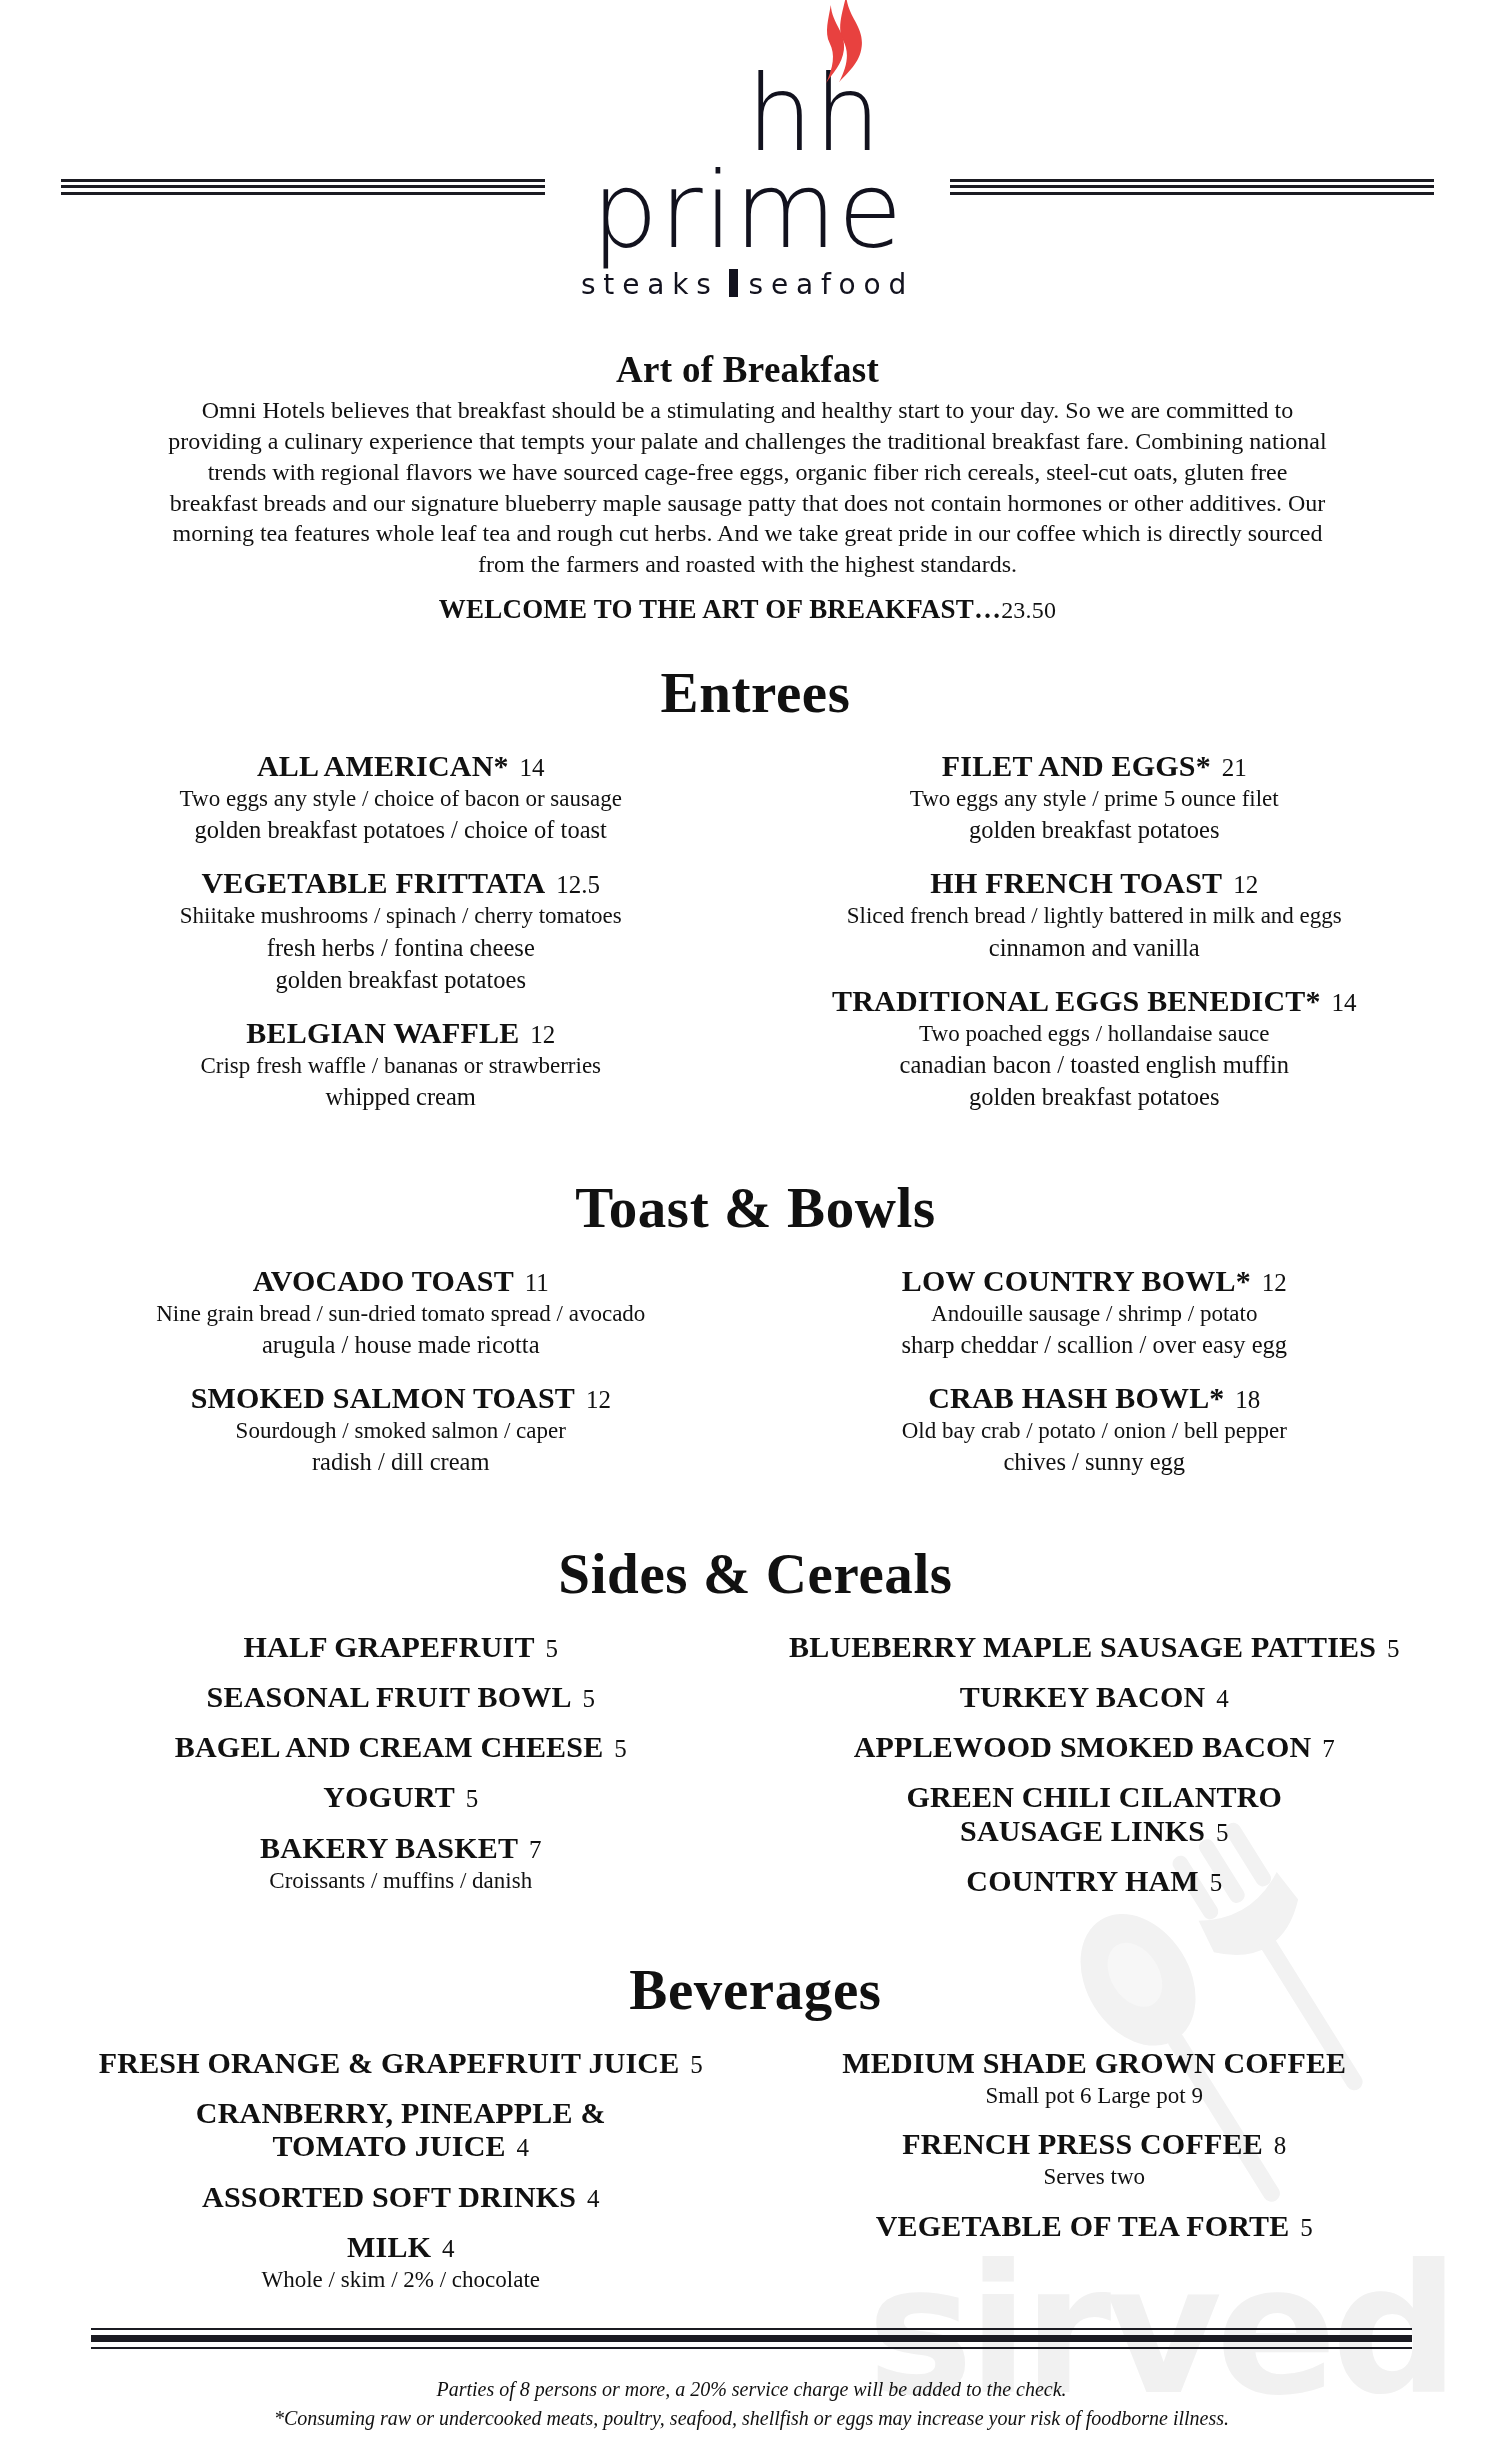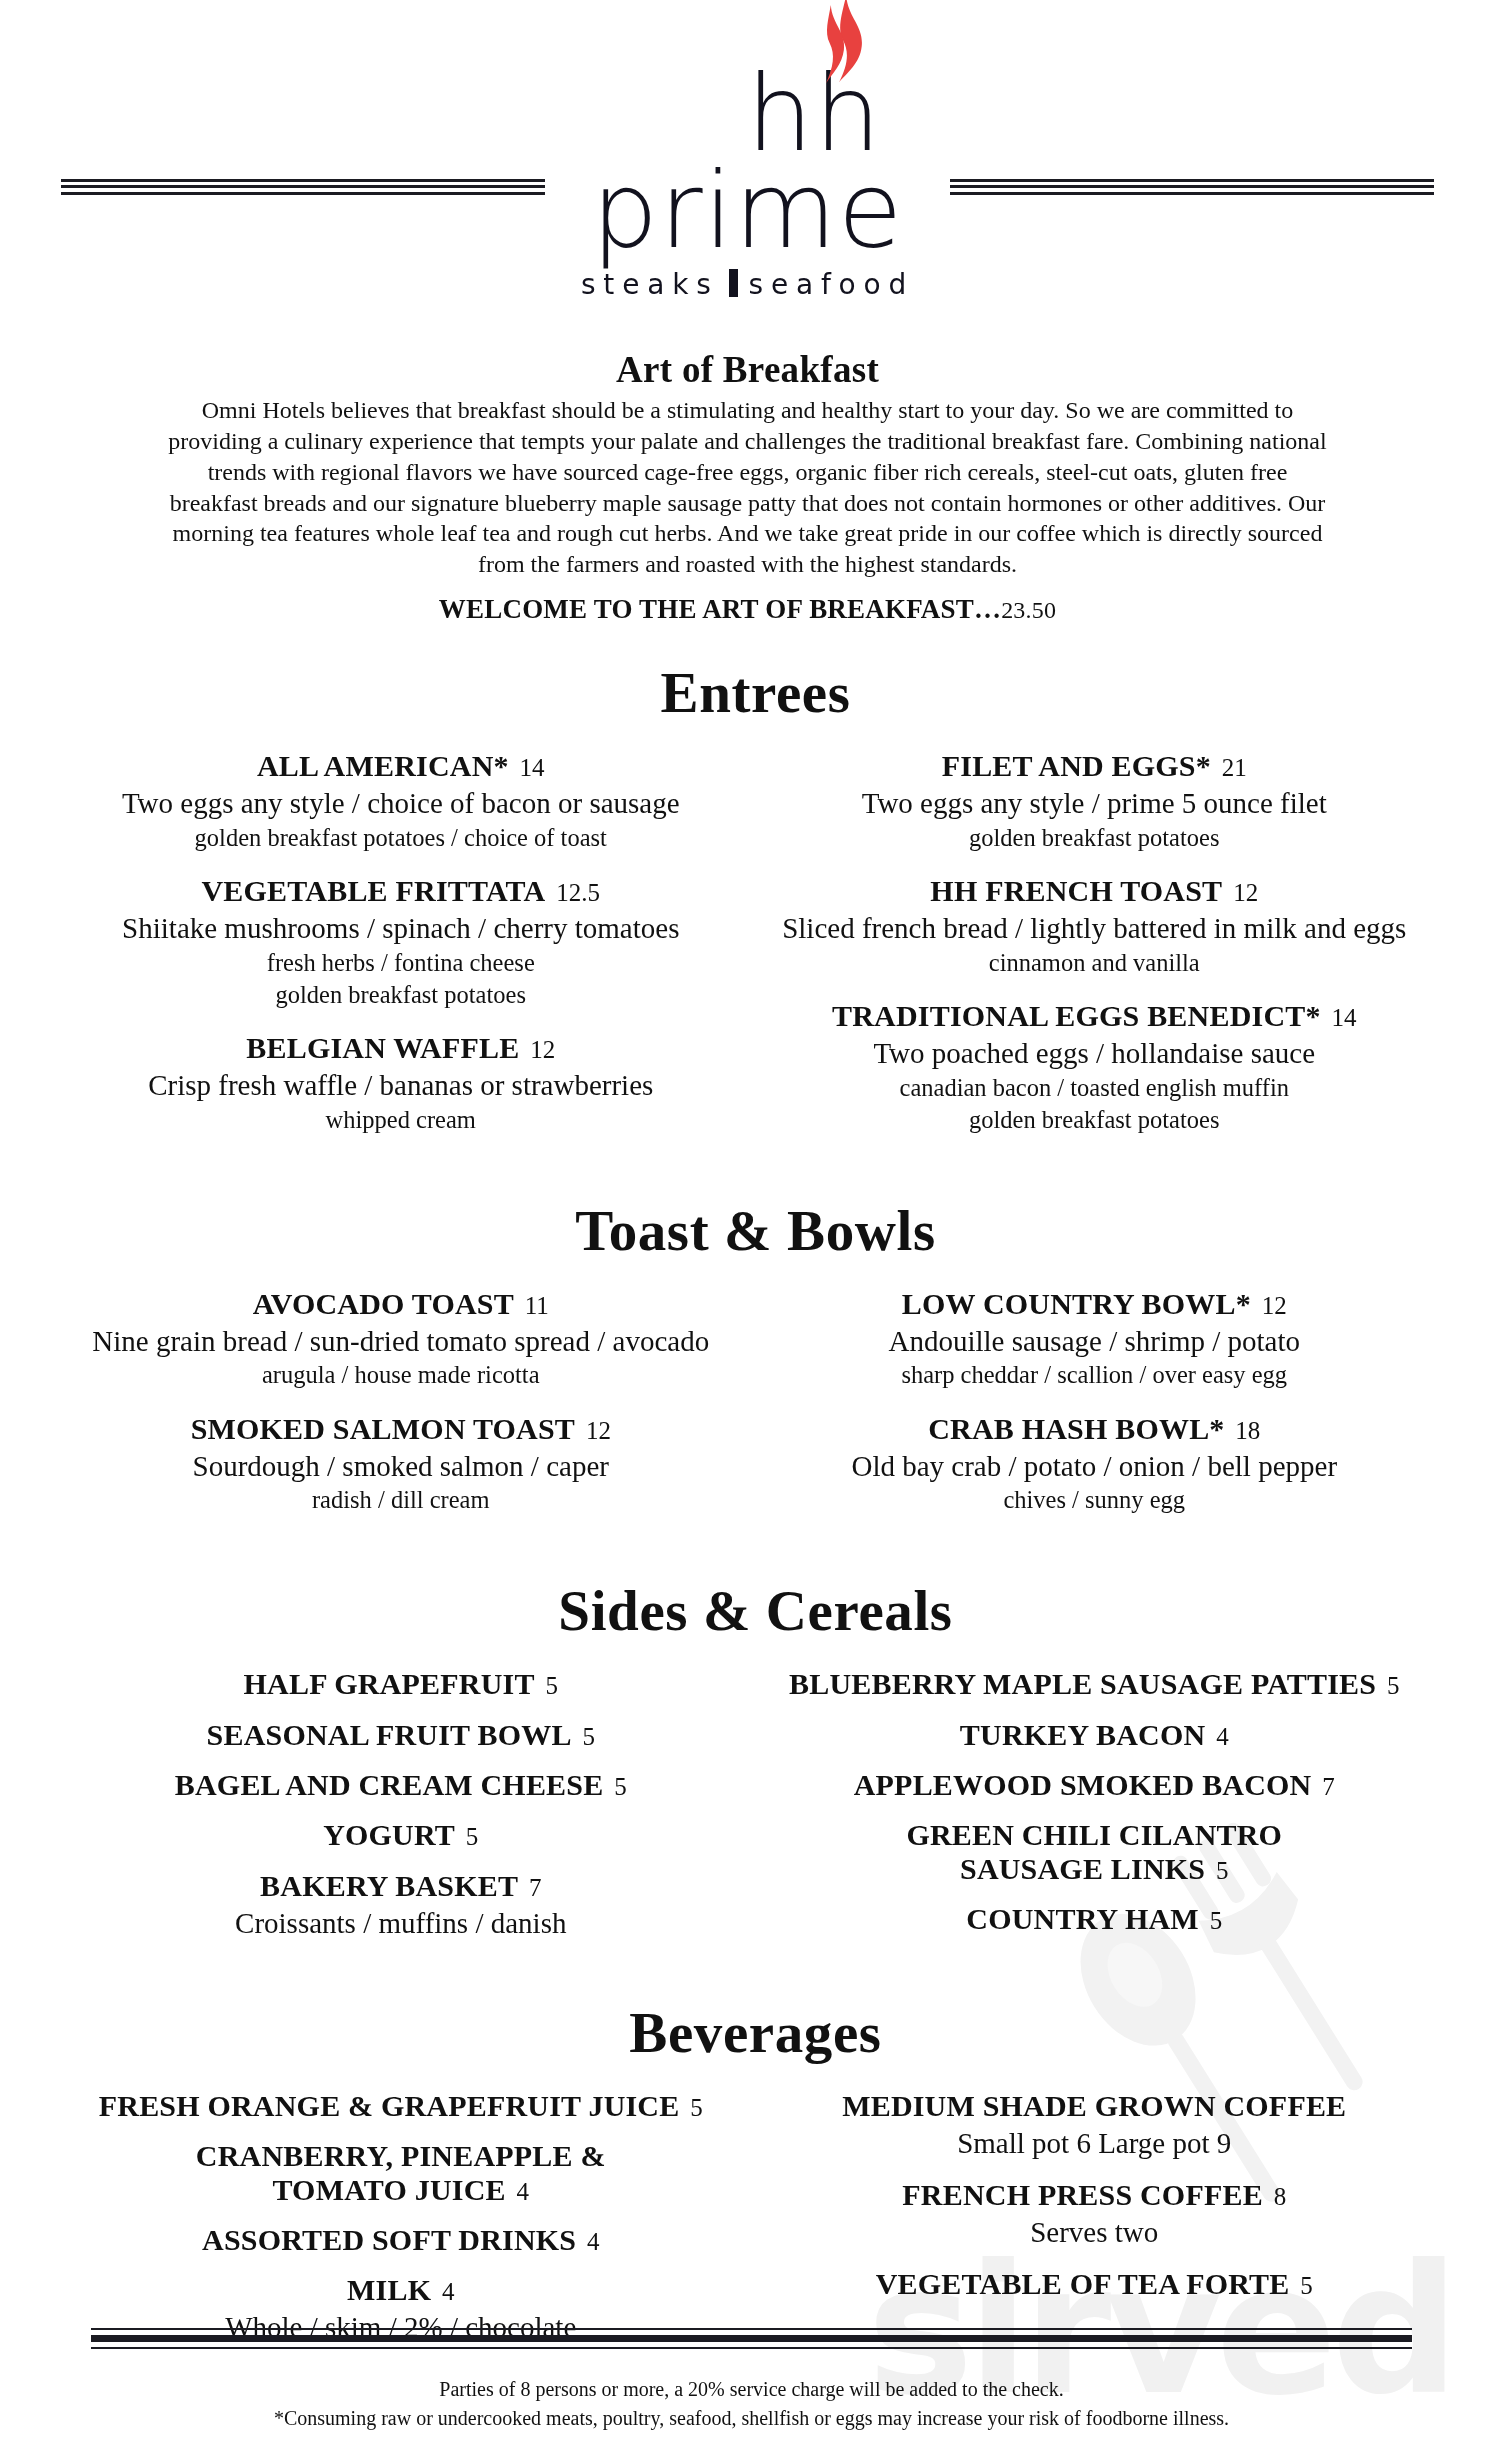--- a/index.html
+++ b/index.html
@@ -178,39 +178,40 @@
     line-height:1.12;
     white-space:nowrap;
   }
   .item .name .price{
     font-weight:400;
     font-size:25px;
     margin-left:10.8px;
     letter-spacing:0;
   }
   .item .desc{
-    font-size:29px;
+    font-size:23px;
     line-height:1.26;
     margin-top:2.4px;
   }
   .item .subline{
     font-size:24.5px;
     line-height:1.26;
     margin-top:1.2px;
   }
 
   
   .item.compact{ margin-bottom:16.7px; }
 
   
   .footer{
     position:absolute;
     left:8px; right:0;
     bottom:29px;
     z-index:2;
+    font-style:italic;
   }
   .footer-rules{
     width:1321px;
     margin:0 auto 26px auto;
     display:flex;
     flex-direction:column;
     gap:4.2px;
   }
   .footer-rules .thin{height:2.4px;background:#1b1b22;}
   .footer-rules .thick{height:7.8px;background:#1b1b22;}

